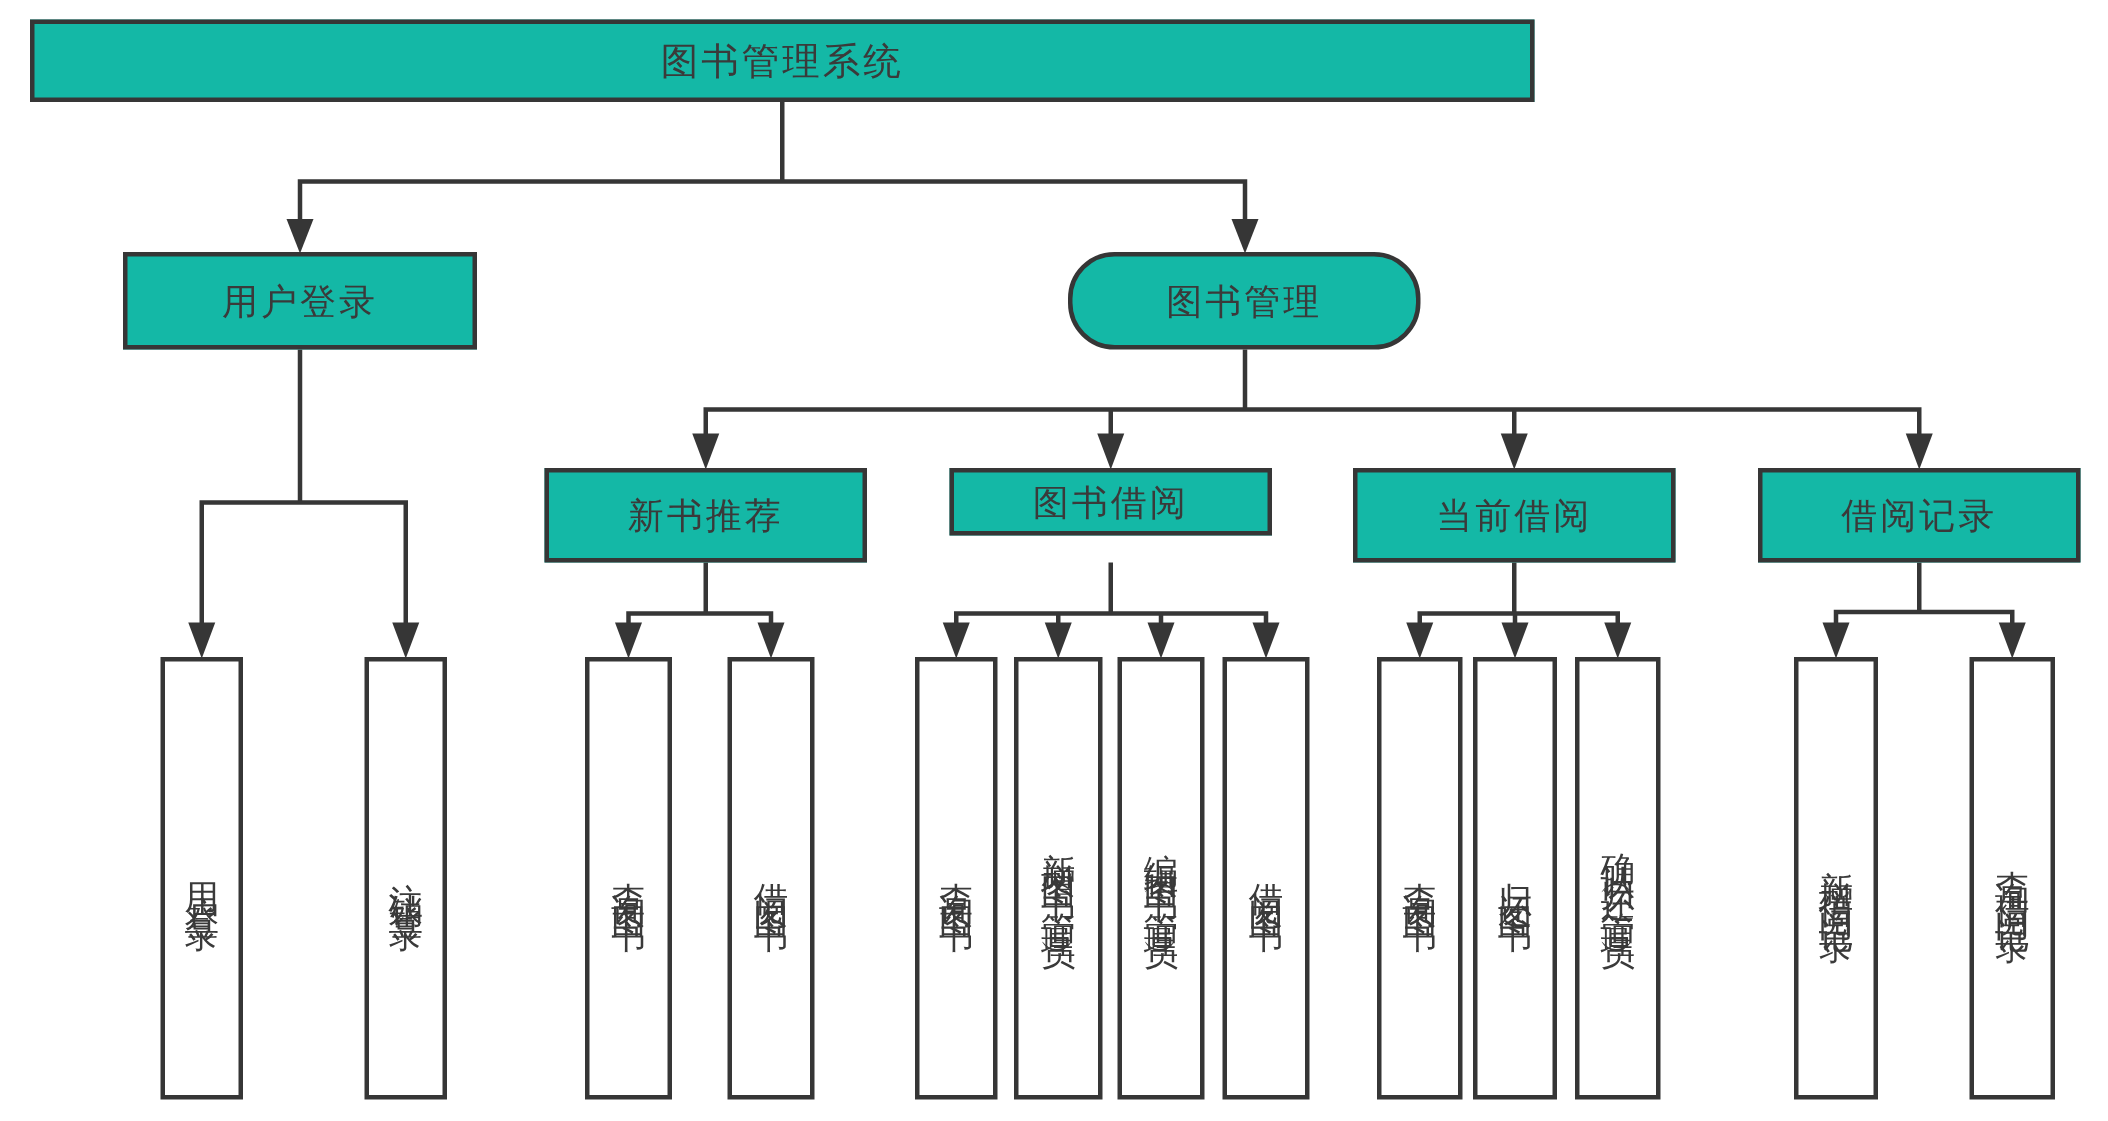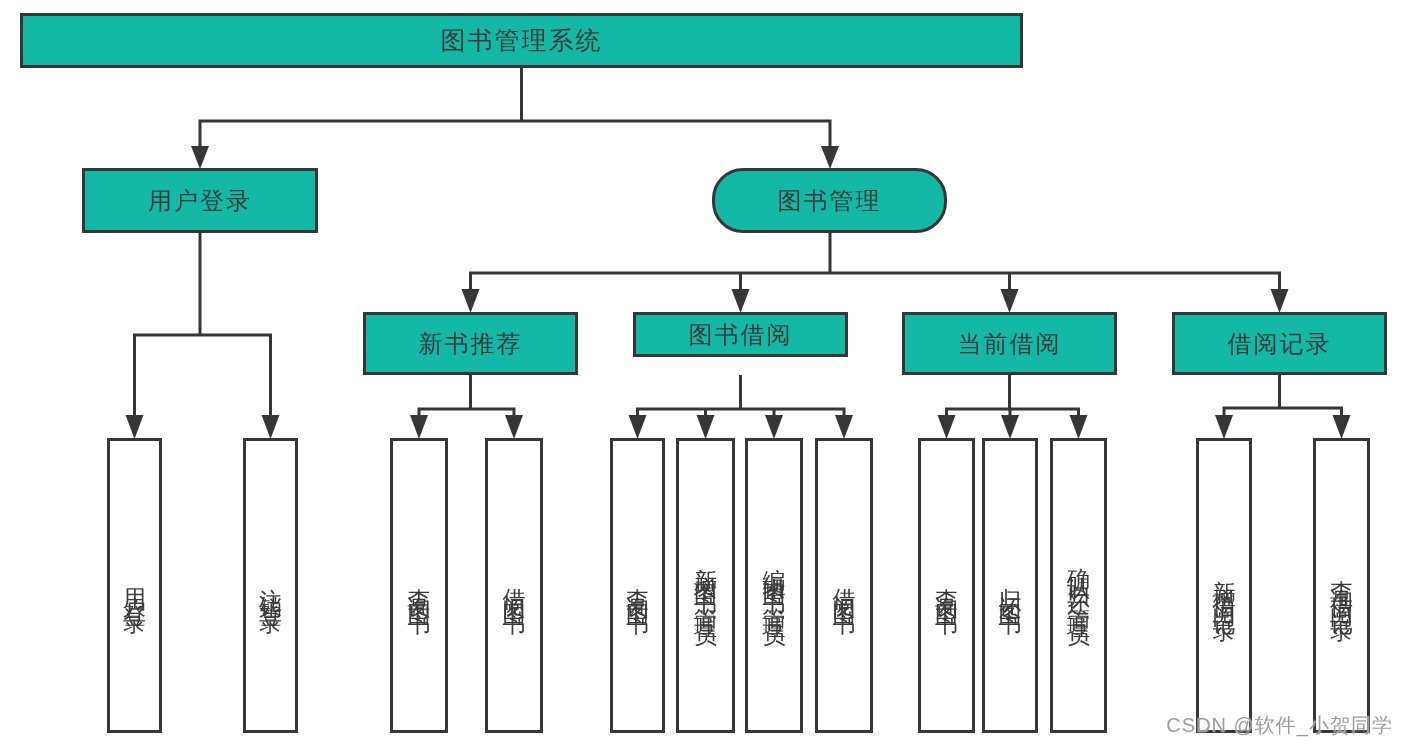--- a/index.html
+++ b/index.html
@@ -110,15 +110,14 @@
   <div class="vbox" style="left:745px; width:58px;">编辑图书（管理员）</div>
   <div class="vbox" style="left:815px; width:58px;">借阅图书</div>
 
   <div class="vbox" style="left:918px; width:57px;">查询图书</div>
   <div class="vbox" style="left:982px; width:56px;">归还图书</div>
   <div class="vbox" style="left:1050px; width:57px;">确认归还（管理员）</div>
 
   <div class="vbox" style="left:1196px; width:56px;">新增借阅记录</div>
   <div class="vbox" style="left:1313px; width:57px;">查询借阅记录</div>
 
-  <div id="watermark">CSDN @软件_小贺同学</div>
 
 </div>
 
 </body></html>

